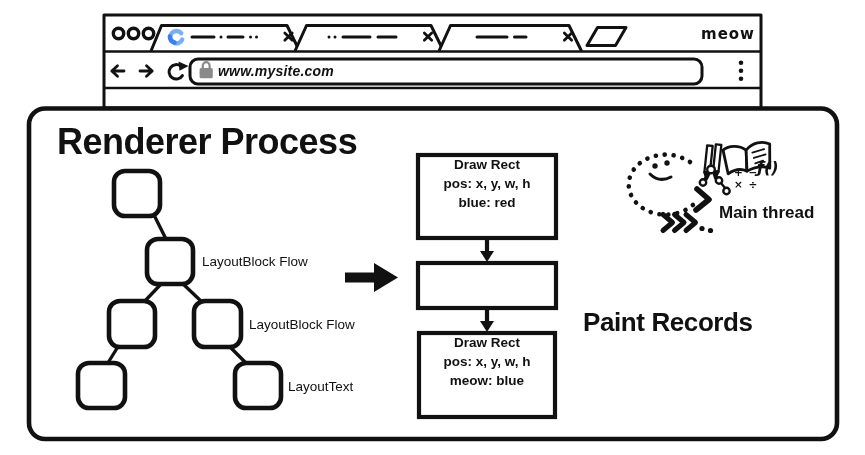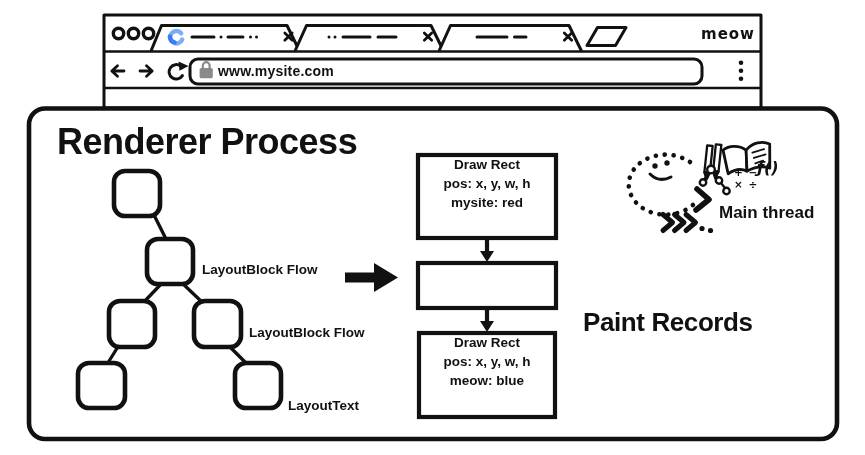--- a/index.html
+++ b/index.html
@@ -1,26 +1,26 @@
 <!DOCTYPE html>
 <html><head>
 <meta charset="utf-8">
 <style>
   html,body{margin:0;padding:0;background:#fff;}
   .stage{position:relative;width:865px;height:455px;background:#fff;overflow:hidden;
          font-family:"Liberation Sans",sans-serif;color:#111;}
   svg.art{position:absolute;left:0;top:0;}
   .txt{position:absolute;white-space:pre;}
   .brand{left:701px;top:25px;font-family:"DejaVu Sans",sans-serif;font-weight:700;font-size:15px;letter-spacing:1px;}
-  .url-text{left:218px;top:63px;font-weight:700;font-size:14px;letter-spacing:.2px;}
+  .url-text{left:218px;top:63px;font-weight:700;font-size:14px;letter-spacing:.2px;font-style:italic;}
   .renderer-title{left:57px;top:121px;font-weight:700;font-size:36px;letter-spacing:-.5px;}
-  .tree-label{font-weight:700;font-size:13.5px;margin-top:8px;}
+  .tree-label{font-weight:400;font-size:13.5px;}
   .tree-label.l1{left:202px;top:254px;}
   .tree-label.l2{left:249px;top:317px;}
-  .tree-label.l3{left:288px;top:390px;}
+  .tree-label.l3{left:288px;top:379px;}
   .box-text{position:absolute;display:flex;flex-direction:column;justify-content:flex-start;align-items:center;
             text-align:center;font-weight:700;font-size:13.5px;line-height:19px;}
   .bt1{left:418px;top:155px;width:138px;height:83px;}
   .bt2{left:418px;top:263px;width:138px;height:45px;}
   .bt3{left:419px;top:333px;width:136px;height:84px;}
   .paint-records{left:583px;top:307px;font-weight:700;font-size:26px;letter-spacing:-.4px;}
   .main-thread{left:719px;top:203px;font-weight:700;font-size:17px;}
   .fn-glyph{left:757px;top:158px;font-family:"DejaVu Sans",sans-serif;font-weight:700;font-style:italic;font-size:16px;}
   .math-glyph{left:734px;top:167px;font-family:"DejaVu Sans",sans-serif;font-weight:700;font-size:10.5px;
               line-height:11.5px;letter-spacing:1px;text-align:center;}
@@ -163,21 +163,21 @@
 
 <div class="txt renderer-title">Renderer Process</div>
 
 <div class="txt tree-label l1">LayoutBlock Flow</div>
 <div class="txt tree-label l2">LayoutBlock Flow</div>
 <div class="txt tree-label l3">LayoutText</div>
 
 <div class="box-text bt1">
   <span>Draw Rect</span>
   <span>pos: x, y, w, h</span>
-  <span>mysite: red</span>
+  <span>blue: red</span>
 </div>
 <div class="box-text bt3">
   <span>Draw Rect</span>
   <span>pos: x, y, w, h</span>
   <span>meow: blue</span>
 </div>
 
 <div class="txt main-thread">Main thread</div>
 <div class="txt paint-records">Paint Records</div>
 

